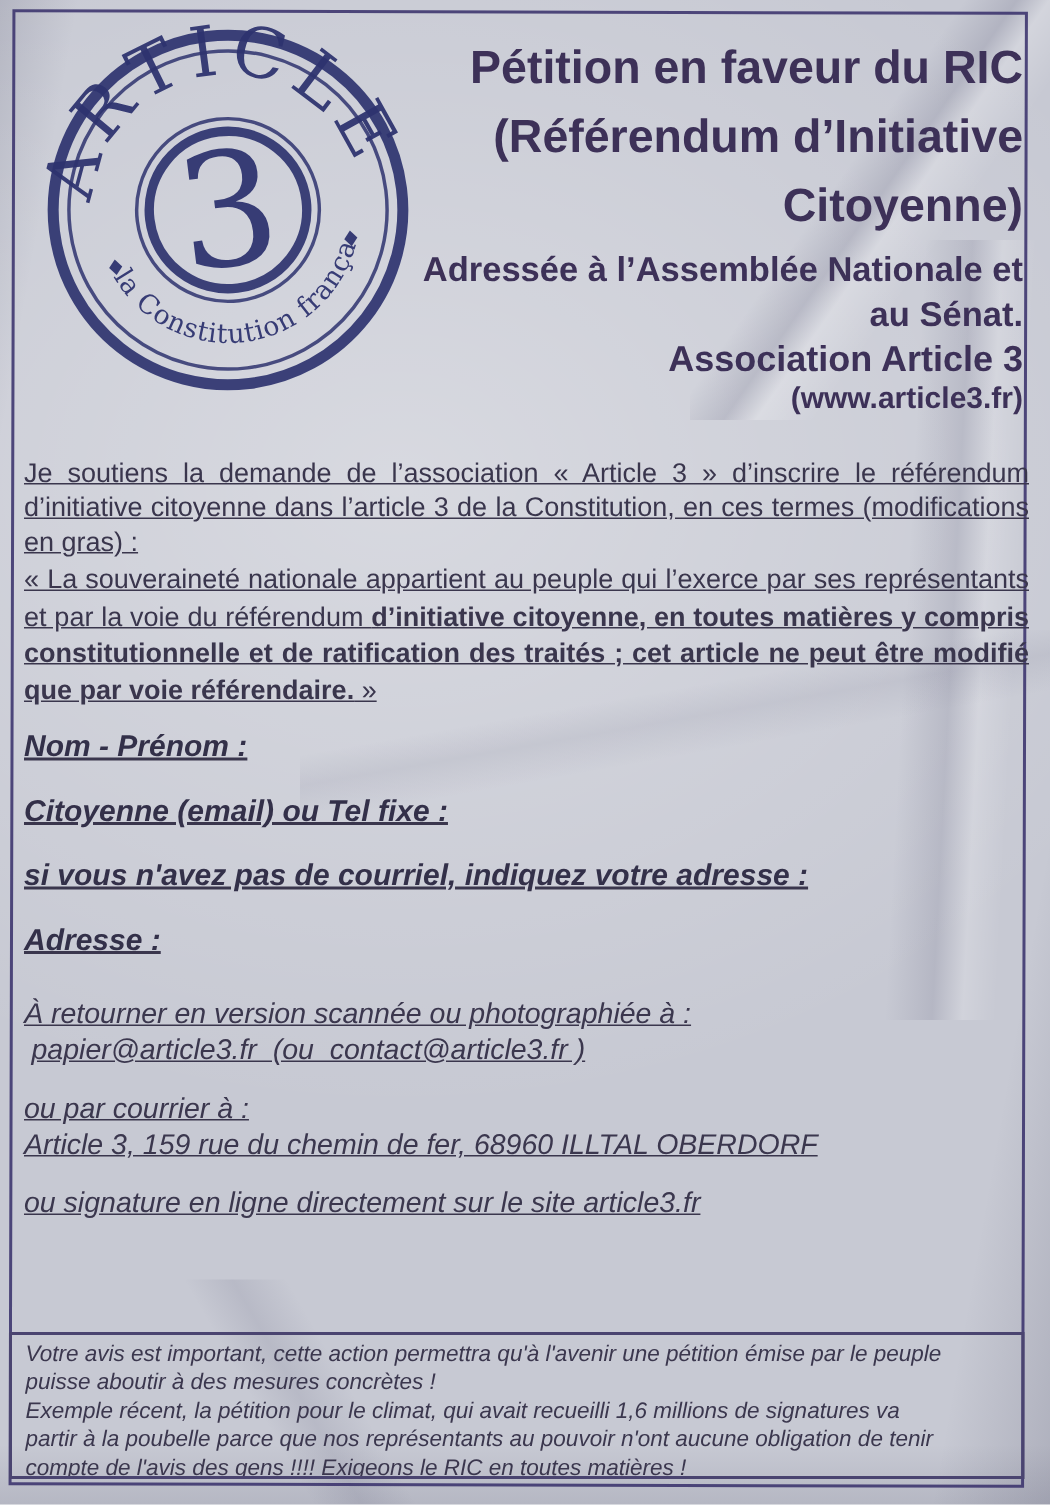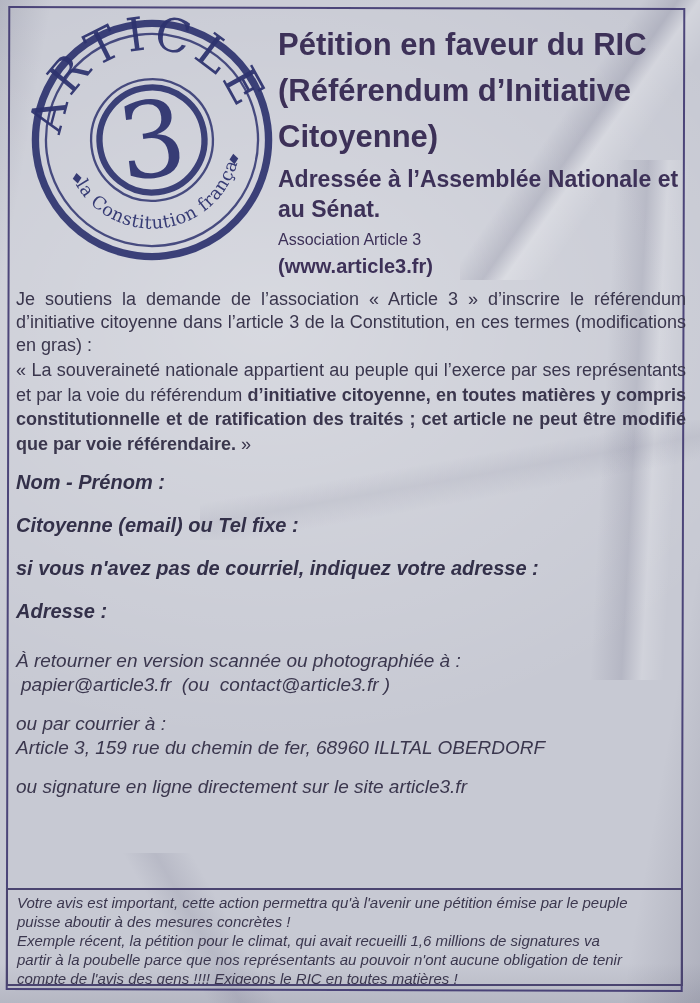--- a/index.html
+++ b/index.html
@@ -22,27 +22,27 @@
   .crease3 { left:30px; bottom:0; width:320px; height:150px;
     background:linear-gradient(60deg, transparent 44%, rgba(50,50,85,0.10) 52%, transparent 61%); }
   .crease4 { left:200px; top:420px; width:500px; height:120px;
     background:linear-gradient(170deg, transparent 40%, rgba(50,50,85,0.07) 50%, transparent 62%); }
 
   .frame { position:absolute; left:7px; top:7px; right:16px; bottom:12px;
     border:2px solid rgba(58,50,108,0.88); transform:rotate(0.15deg); }
 
   .header { position:absolute; top:12px; left:26px; right:18px; display:flex; }
   .stamp  { width:252px; height:256px; flex:none; }
-  .title-block { flex:1; text-align:left; color:#3d3158; padding-top:10px; }
+  .title-block { flex:1; text-align:right; color:#3d3158; padding-top:10px; }
   .tline { display:block; font-weight:bold; font-size:31px; line-height:46px; }
   .subtitle { font-weight:bold; font-size:23px; line-height:30px; margin-top:4px; }
-  .org  { font-weight:normal; font-size:16px; line-height:26px; margin-top:3px; }
+  .org  { font-weight:bold; font-size:24px; line-height:26px; margin-top:3px; }
   .site { font-weight:bold; font-size:20px; line-height:26px; }
 
-  .content { position:absolute; left:16px; right:14px; top:288px; }
+  .content { position:absolute; left:16px; right:14px; top:304px;text-decoration:underline; }
   .intro { margin:0; font-size:18px; line-height:23px; text-align:justify; }
   .quote { margin:1px 0 0 0; font-size:18px; line-height:24.5px; text-align:justify; }
   .quote b { font-weight:700; }
 
   .form { margin-top:16px; font-style:italic; font-weight:bold; font-size:20px; color:#333049; }
   .field { margin-top:22px; line-height:21px; }
   .field-row { position:relative; margin-top:22px; line-height:21px; }
   .signature { position:absolute; left:412px; top:3px; }
   .sig-colon { font-weight:normal; }
 

